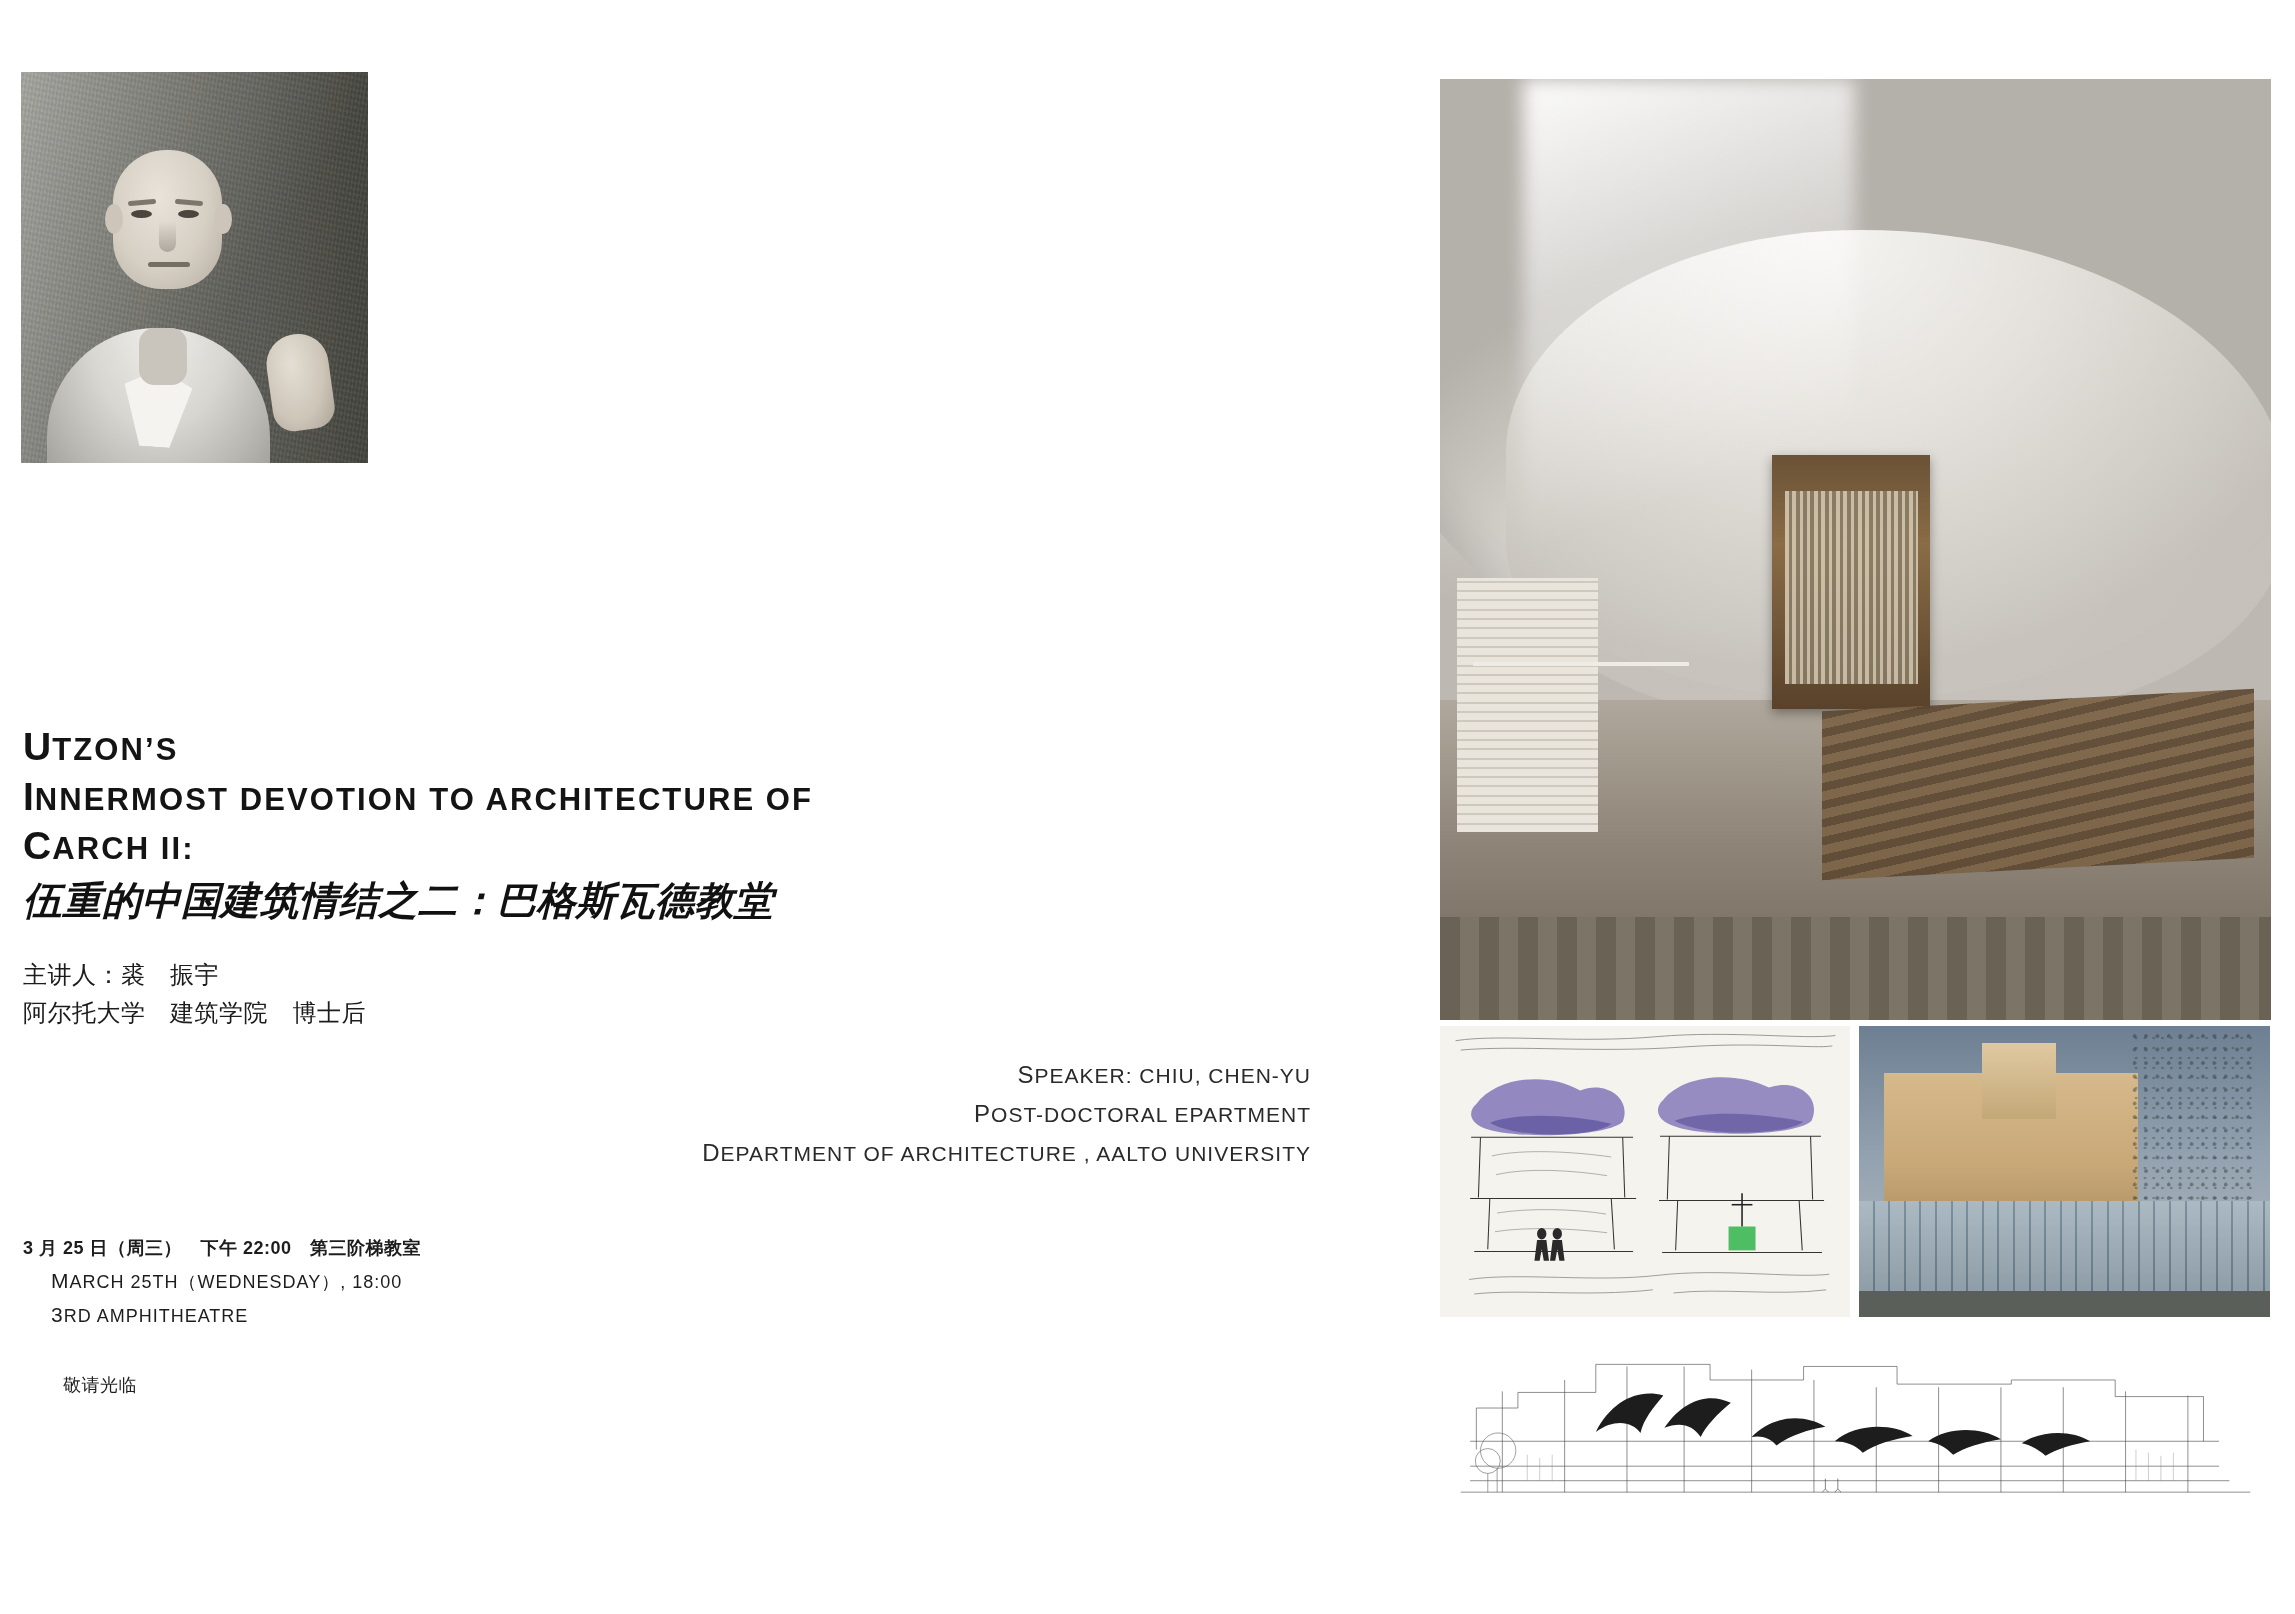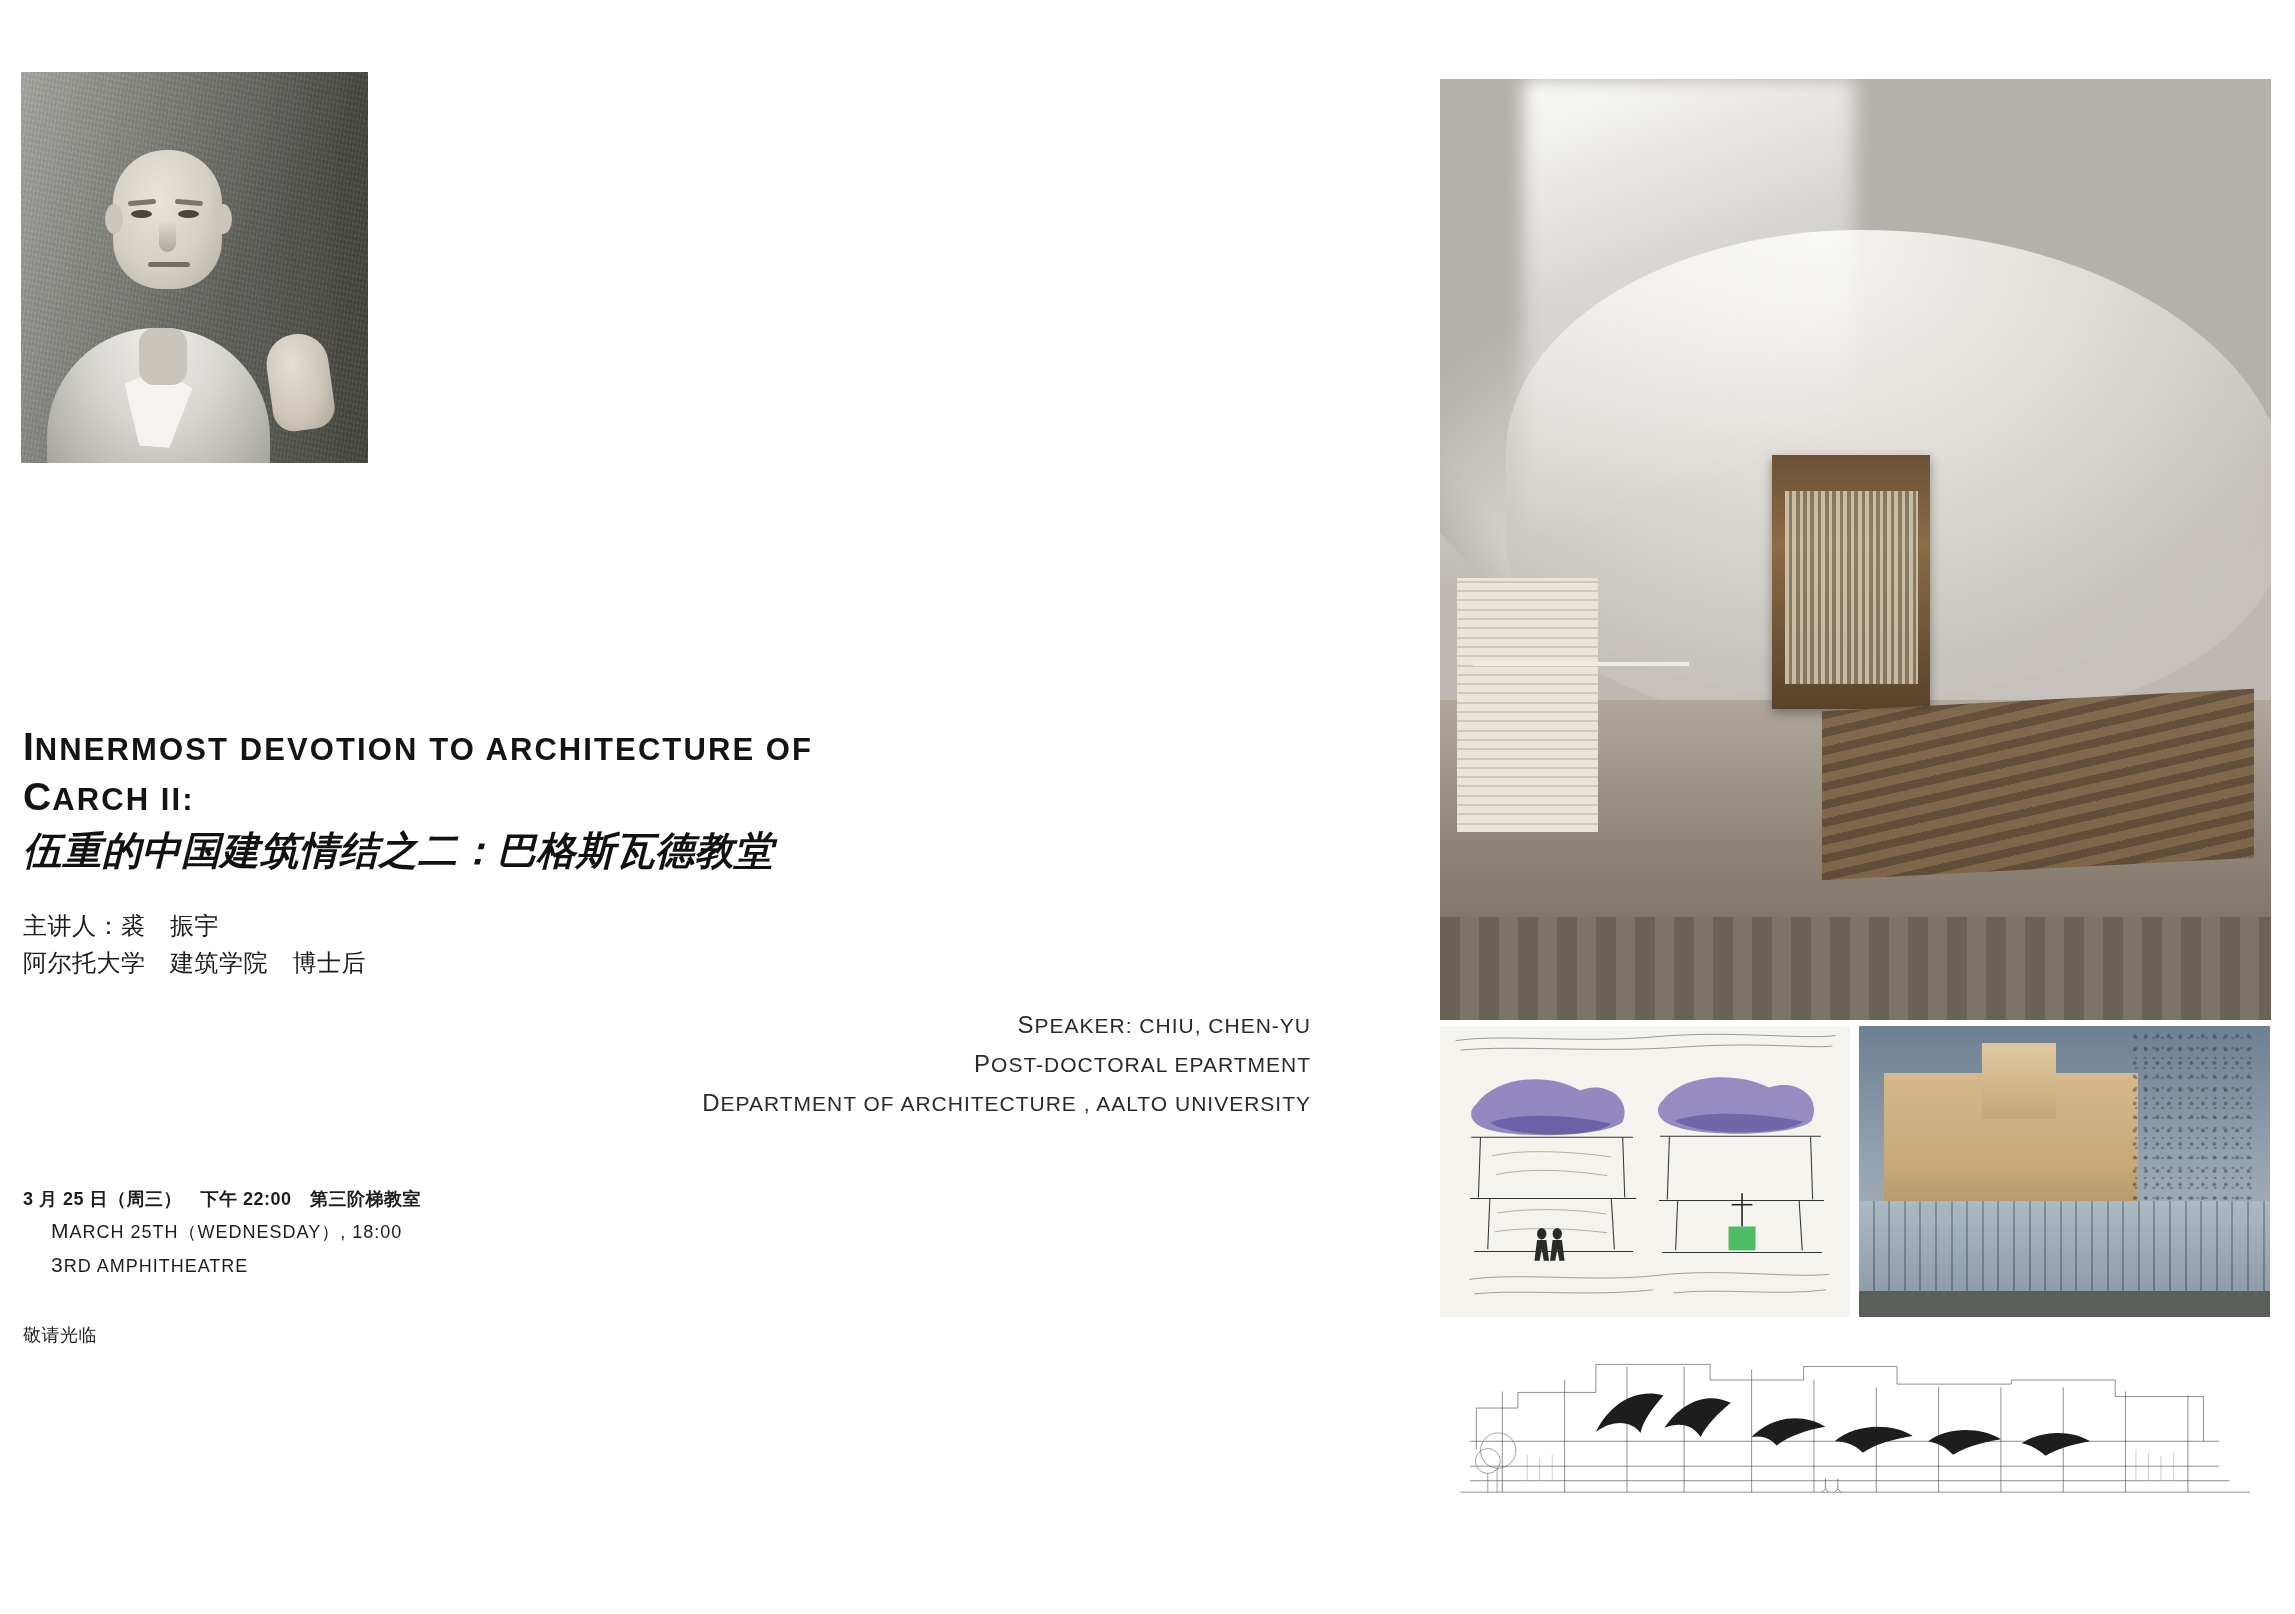--- a/index.html
+++ b/index.html
@@ -202,20 +202,21 @@
   }
   .when-block .cn { font-weight: bold; }
   .when-block .en { letter-spacing: 1px; margin-left: 28px; }
   .when-block .en .lead { font-size: 21px; }
 
   .welcome {
     margin-top: 41px;
     font-size: 18px;
     color: #1d1d1d;
     letter-spacing: 0.5px;
+    margin-left: 40px;
   }
 
   
   .img-interior {
     position: absolute;
     left: 1440px;
     top: 79px;
     width: 831px;
     height: 941px;
     overflow: hidden;
@@ -420,20 +421,23 @@
   <div class="nose"></div>
   <div class="mouth"></div>
   <div class="hand"></div>
   <div class="grain"></div>
 </div>
 
 <div class="left-text">
 
   <div class="title-block">
     <div class="title-line">
+      <span class="smallcaps-lead">U</span><span class="smallcaps-rest">TZON’S</span>
+    </div>
+    <div class="title-line">
       <span class="smallcaps-lead">I</span><span class="smallcaps-rest">NNERMOST DEVOTION TO ARCHITECTURE OF</span>
     </div>
     <div class="title-line">
       <span class="smallcaps-lead">C</span><span class="smallcaps-rest">ARCH II:</span>
     </div>
   </div>
 
   <div class="title-cn">伍重的中国建筑情结之二：巴格斯瓦德教堂</div>
 
   <div class="speaker-cn">

